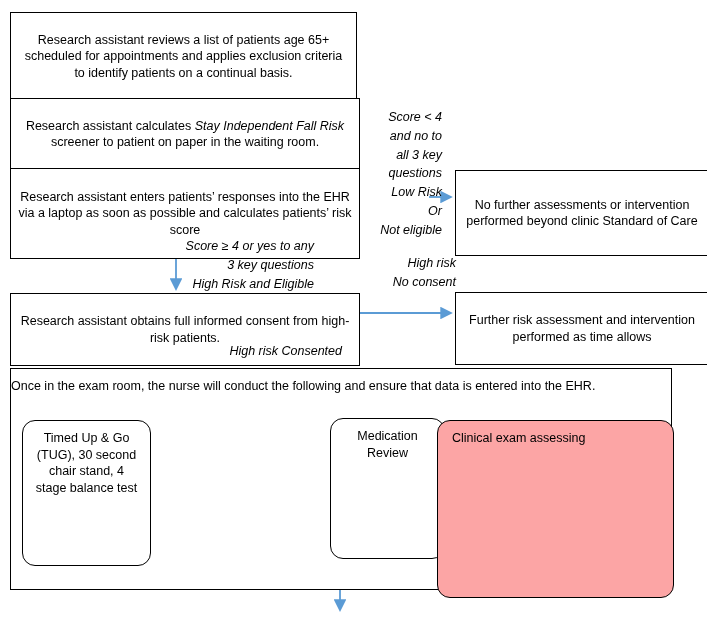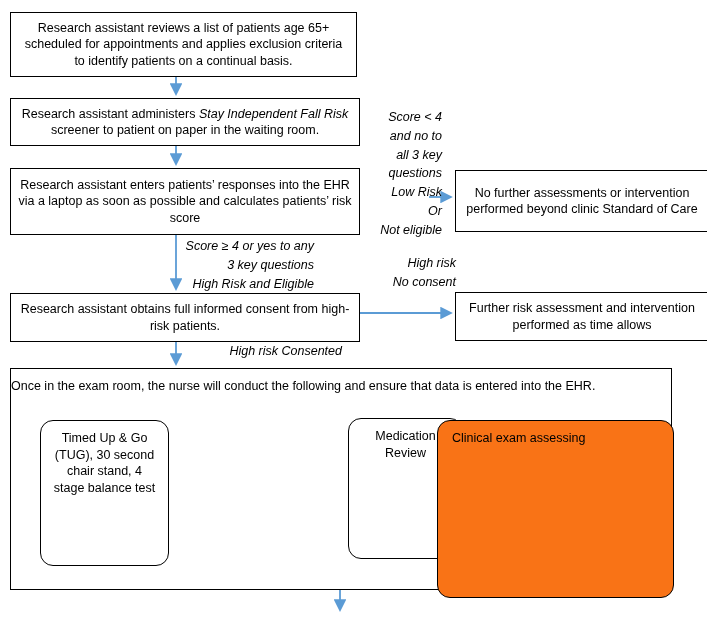--- a/index.html
+++ b/index.html
@@ -2,28 +2,28 @@
 <html style="--color-arrow: #5b9bd5; --color-border: #000000;"><head>
 <meta charset="utf-8">
 <style>
   html,body{margin:0;padding:0;background:#ffffff;}
   .canvas{position:relative;width:707px;height:617px;background:#fff;color:#000;
     font-family:"Liberation Sans",sans-serif;font-size:12.5px;line-height:1.32;overflow:hidden;}
   .arrow-layer{position:absolute;left:0;top:0;width:707px;height:617px;pointer-events:none;}
   .arrow{stroke:var(--color-arrow,#5b9bd5);stroke-width:1.8;fill:none;}
   .arrowhead{fill:var(--color-arrow,#5b9bd5);}
   .box{position:absolute;border:1px solid var(--color-border,#000);background:#fff;
-    display:flex;align-items:center;justify-content:center;text-align:center;padding:2px 7px;}
+    display:flex;align-items:center;justify-content:center;text-align:center;padding:14px 7px;}
   .note{position:absolute;font-style:italic;text-align:right;white-space:pre-line;line-height:1.5;}
   .bigbox{position:absolute;left:10px;top:368px;width:660px;height:220px;
     border:1px solid var(--color-border,#000);background:#fff;}
   .bigbox-title{position:absolute;left:0;right:0;top:9px;}
   .rounded{position:absolute;border:1px solid var(--color-border,#000);border-radius:13px;background:#fff;
-    display:flex;align-items:flex-start;justify-content:center;text-align:center;padding:9px 11px;margin-left:18px;}
-  .clinical{position:absolute;border:1px solid var(--color-border,#000);border-radius:13px;background:#f97316;
+    display:flex;align-items:flex-start;justify-content:center;text-align:center;padding:9px 11px;}
+  .clinical{position:absolute;border:1px solid var(--color-border,#000);border-radius:13px;background:#fca5a5;
     text-align:left;padding:9px 8px 6px 14px;line-height:1.42;}
   .clinical ul{margin:1px 0 0 0;padding:0 0 0 21px;}
   .clinical li{margin:0;padding-left:2px;}
   .i{font-style:italic;text-align:center;}
   
   .b-review{left:10px;top:12px;width:331px;height:59px;}
   .b-screener{left:10px;top:98px;width:334px;height:42px;}
   .b-ehr{left:10px;top:168px;width:334px;height:61px;}
   .b-nofurther{left:455px;top:170px;width:238px;height:56px;}
   .b-consent{left:10px;top:293px;width:334px;height:43px;}
@@ -54,21 +54,21 @@
     <line class="arrow" x1="176" y1="229" x2="176" y2="289" marker-end="url(#ah)"></line>
     <line class="arrow" x1="429" y1="197" x2="451" y2="197" marker-end="url(#ah)"></line>
     <line class="arrow" x1="345" y1="313" x2="451" y2="313" marker-end="url(#ah)"></line>
     <line class="arrow" x1="176" y1="336" x2="176" y2="364" marker-end="url(#ah)"></line>
     <line class="arrow" x1="340" y1="588" x2="340" y2="610" marker-end="url(#ah)"></line>
   </svg>
 
   <div class="box b-review">Research assistant reviews a list of patients age 65+ scheduled for appointments and applies exclusion criteria to identify patients on a continual basis.</div>
 
   <div class="box b-screener">
-    <span><span>Research assistant administers </span><span class="i">Stay Independent Fall Risk</span><span> screener to patient on paper in the waiting room.</span></span>
+    <span><span>Research assistant calculates </span><span class="i">Stay Independent Fall Risk</span><span> screener to patient on paper in the waiting room.</span></span>
   </div>
 
   <div class="box b-ehr">Research assistant enters patients’ responses into the EHR via a laptop as soon as possible and calculates patients’ risk score</div>
 
   <div class="box b-nofurther">No further assessments or intervention performed beyond clinic Standard of Care</div>
 
   <div class="box b-consent">Research assistant obtains full informed consent from high-risk patients.</div>
 
   <div class="box b-furtherrisk">Further risk assessment and intervention performed as time allows</div>
 

